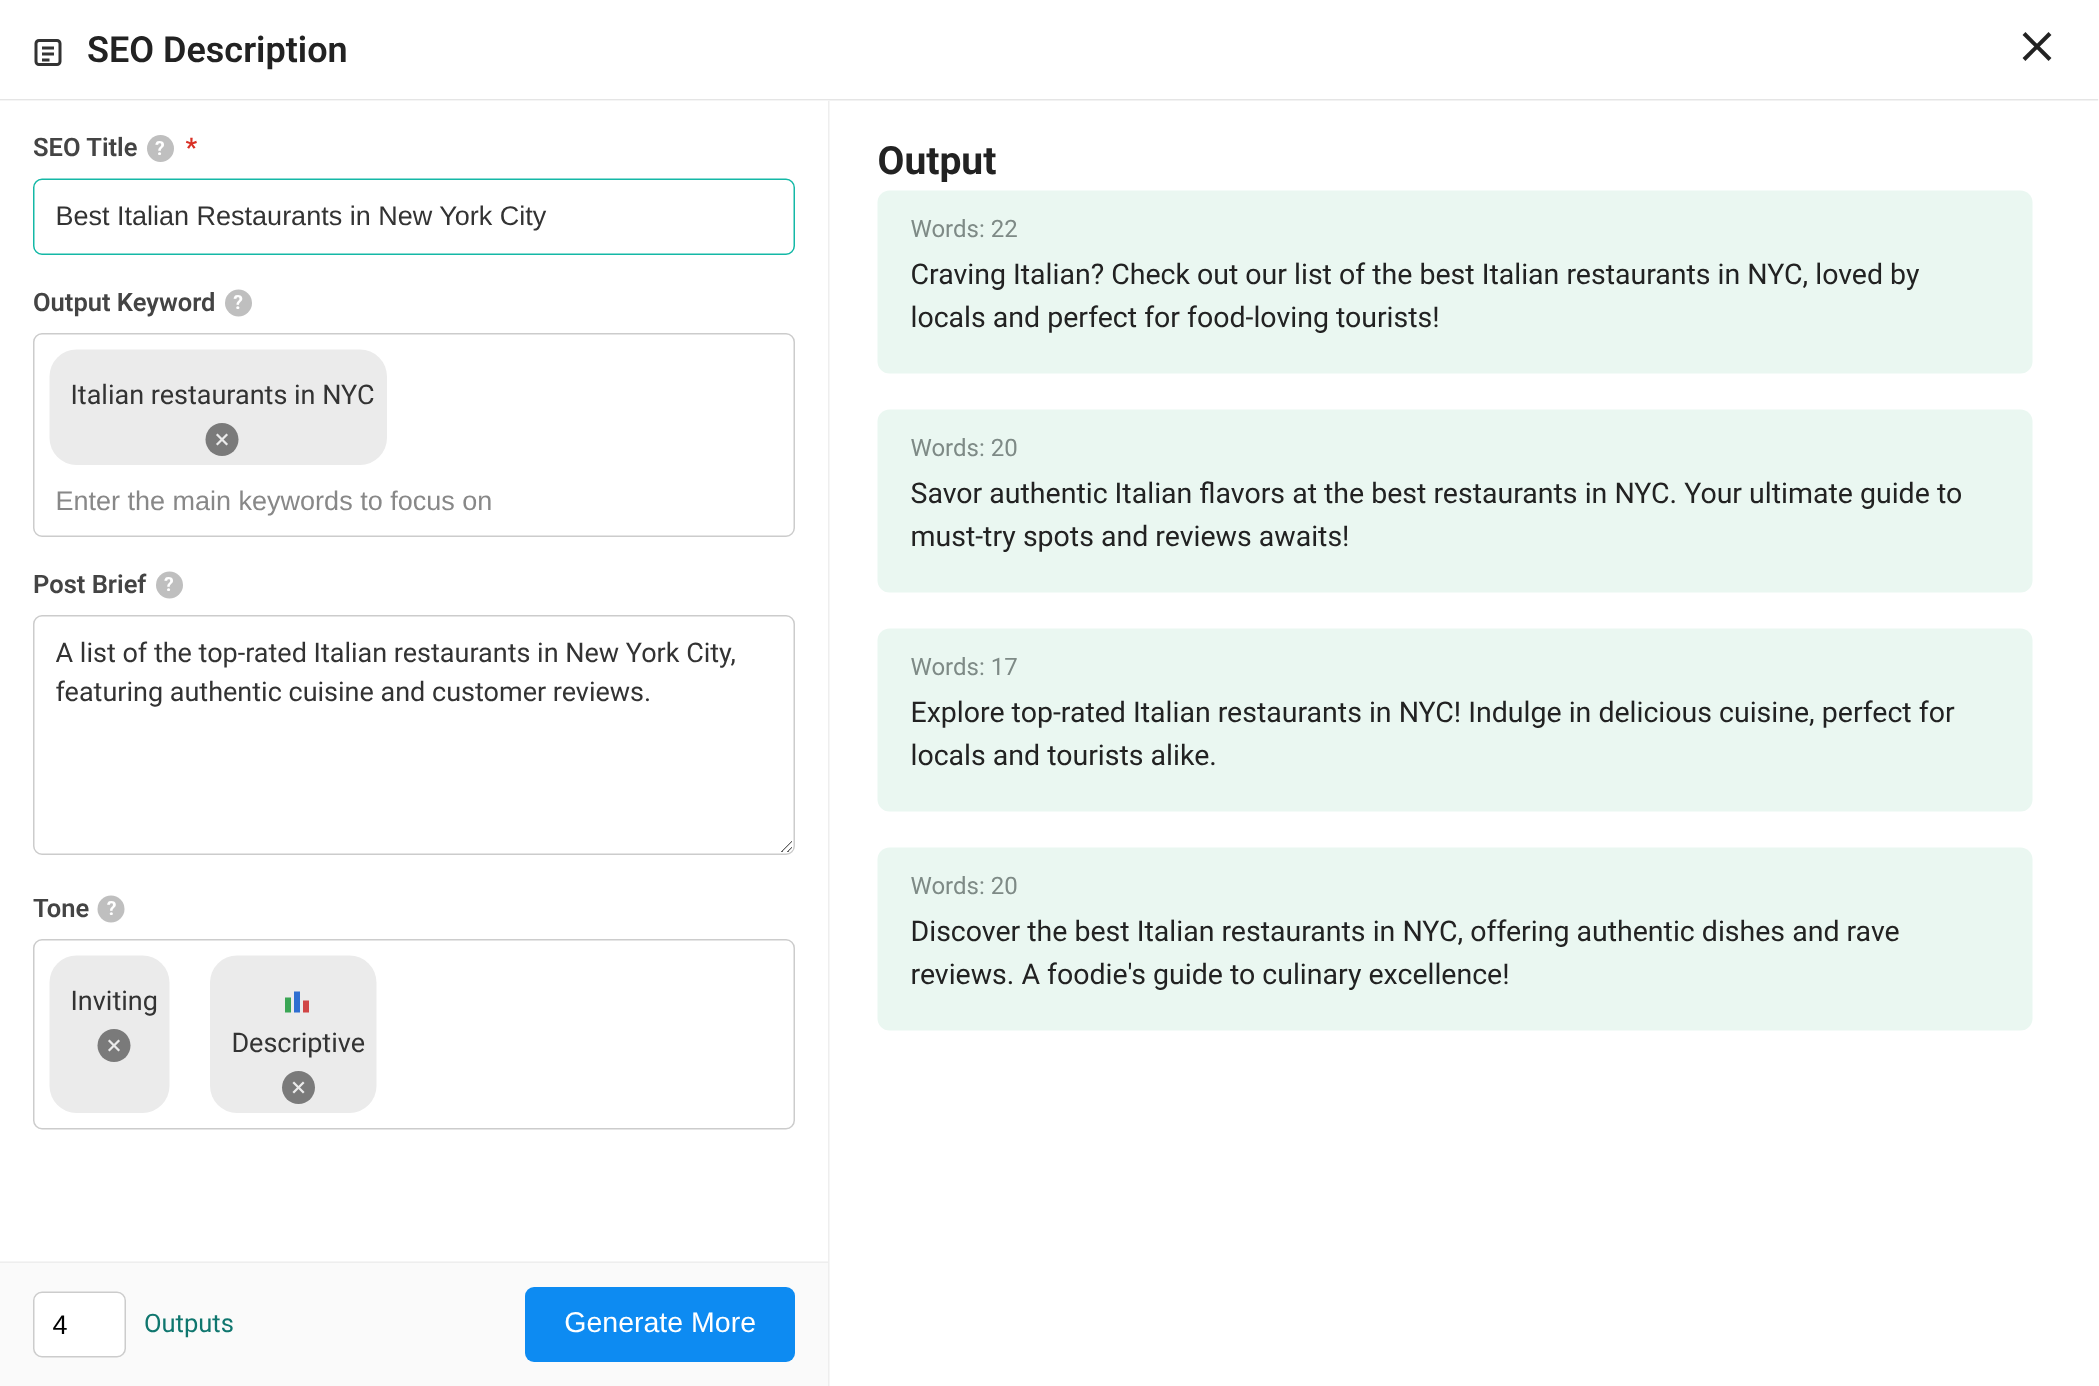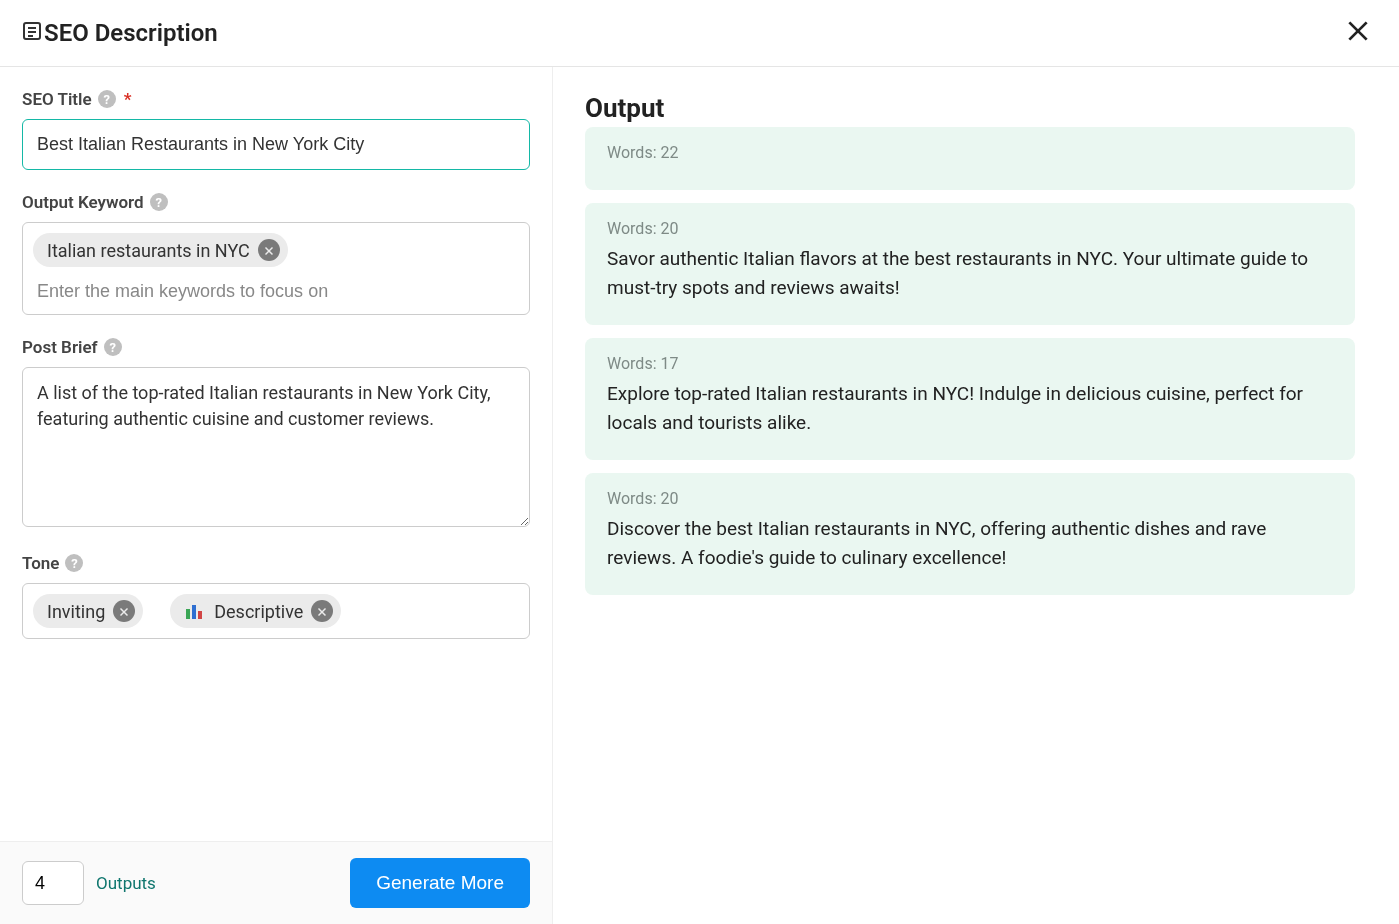--- a/index.html
+++ b/index.html
@@ -4,21 +4,21 @@
 <style>
   * { box-sizing: border-box; margin: 0; padding: 0; }
   html, body { height: 100%; font-family: -apple-system, BlinkMacSystemFont, "Segoe UI", Roboto, Arial, sans-serif; color: #333; }
   body { display: flex; flex-direction: column; width: 1399px; height: 924px; background: #fff; }
 
   .header {
     display: flex; align-items: center; justify-content: space-between;
     padding: 18px 28px 18px 20px;
     border-bottom: 1px solid #e5e5e5;
   }
-  .header-left { display: flex; align-items: flex-start; }
+  .header-left { display: flex; align-items: flex-end; gap: 14px; }
   .header-title { font-size: 24px; font-weight: 600; color: #222; }
   .doc-icon { width: 24px; height: 24px; display:inline-flex; }
   .close-btn { cursor: pointer; }
   .close-btn svg { width: 26px; height: 26px; stroke: #222; stroke-width: 2.5; }
 
   .body { flex: 1; display: flex; overflow: hidden; }
 
   .left-col {
     width: 553px;
     display: flex; flex-direction: column;
@@ -45,22 +45,22 @@
     padding: 14px 14px; font-size: 18px; color:#333; outline: none;
   }
 
   .tag-box {
     border: 1px solid #ccc; border-radius: 6px; padding: 10px 10px 6px 10px;
     display: flex; flex-direction: column; gap: 6px;
   }
   .tags-row { display: flex; flex-wrap: wrap; gap: 8px; }
   .tag {
     display: inline-flex; align-items: center; gap: 8px;
-    background: #ebebeb; border-radius: 18px; padding: 6px 8px 6px 14px;
-    font-size: 18px; color:#333;
+    background: #ebebeb; border-radius: 18px; padding: 20px 8px 6px 14px;
+    font-size: 18px; color:#333;flex-direction:column;
   }
   .tag .x {
     width: 22px; height: 22px; border-radius: 50%;
     background: #7a7a7a; display:inline-flex; align-items:center; justify-content:center;
     color: #ebebeb; cursor: pointer; flex-shrink:0;
   }
   .tag .x svg { width: 12px; height: 12px; stroke:#ebebeb; stroke-width:3; }
   .tag-input {
     border: none; outline: none; font-size: 18px; padding: 8px 4px 6px 4px; width:100%;
     color:#333;
@@ -91,21 +91,21 @@
   .outputs-label { font-size:17px; color:#0f766e; }
   .generate-btn {
     background:#0d8bf2; color:#fff; border:none; border-radius:6px;
     font-size:19px; padding: 14px 26px; cursor:pointer;text-align:right;
   }
 
   .right-col { flex:1; overflow-y:auto; padding: 26px 44px 30px 32px; }
   .output-heading { font-size: 26px; font-weight: 700; color:#222; margin-bottom: 4px; }
   .card {
     background: #eaf7f1; border-radius: 8px;
-    padding: 16px 22px 22px 22px; margin-bottom: 13px;
+    padding: 16px 22px 22px 22px; margin-bottom: 24px;
   }
   .card-meta { color:#7e8a86; font-size:16px; margin-bottom:6px; }
   .card-text { font-size:19px; line-height:1.55; color:#222; }
 </style>
 </head>
 <body>
 
 <div class="header">
   <div class="header-left">
     <span class="doc-icon">
@@ -216,20 +216,21 @@
       </div>
       <button class="generate-btn">Generate More</button>
     </div>
   </div>
 
   <div class="right-col">
     <h2 class="output-heading">Output</h2>
     <div id="output-cards">
         <div class="card">
           <div class="card-meta">Words: 22</div>
+          <div class="card-text">Craving Italian? Check out our list of the best Italian restaurants in NYC, loved by locals and perfect for food-loving tourists!</div>
         </div>
         <div class="card">
           <div class="card-meta">Words: 20</div>
           <div class="card-text">Savor authentic Italian flavors at the best restaurants in NYC. Your ultimate guide to must-try spots and reviews awaits!</div>
         </div>
         <div class="card">
           <div class="card-meta">Words: 17</div>
           <div class="card-text">Explore top-rated Italian restaurants in NYC! Indulge in delicious cuisine, perfect for locals and tourists alike.</div>
         </div>
         <div class="card">

